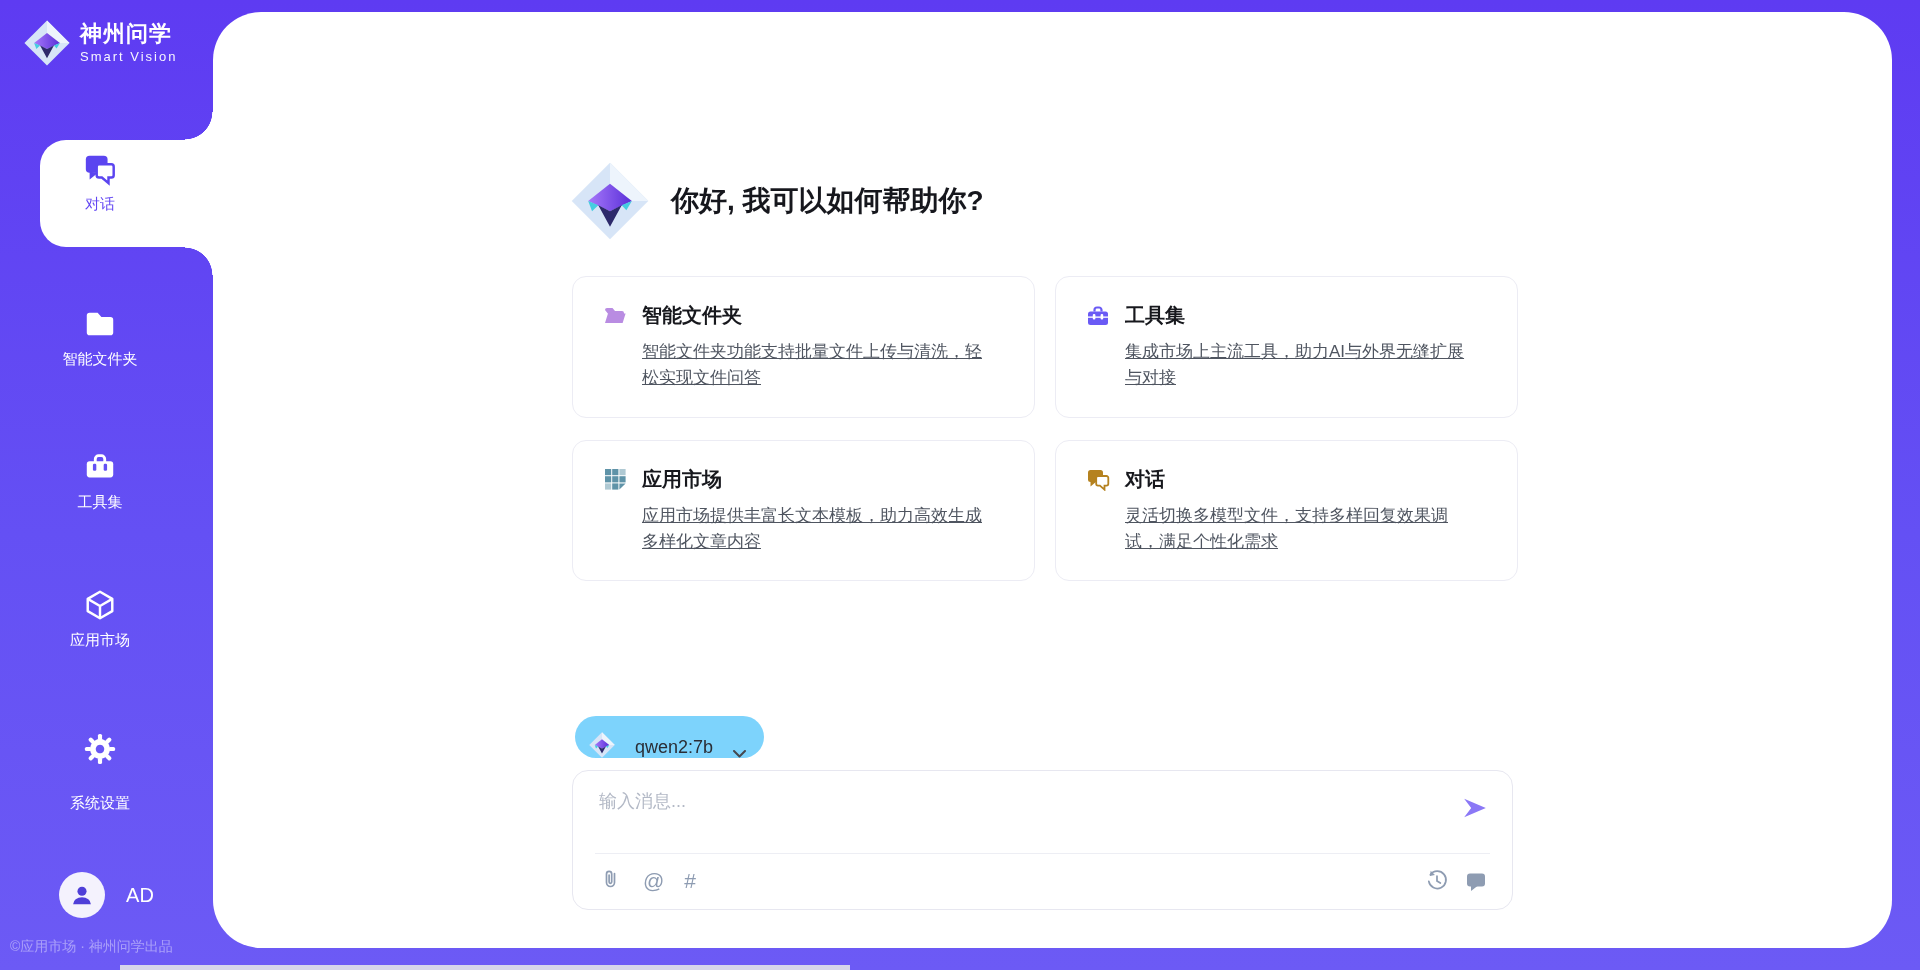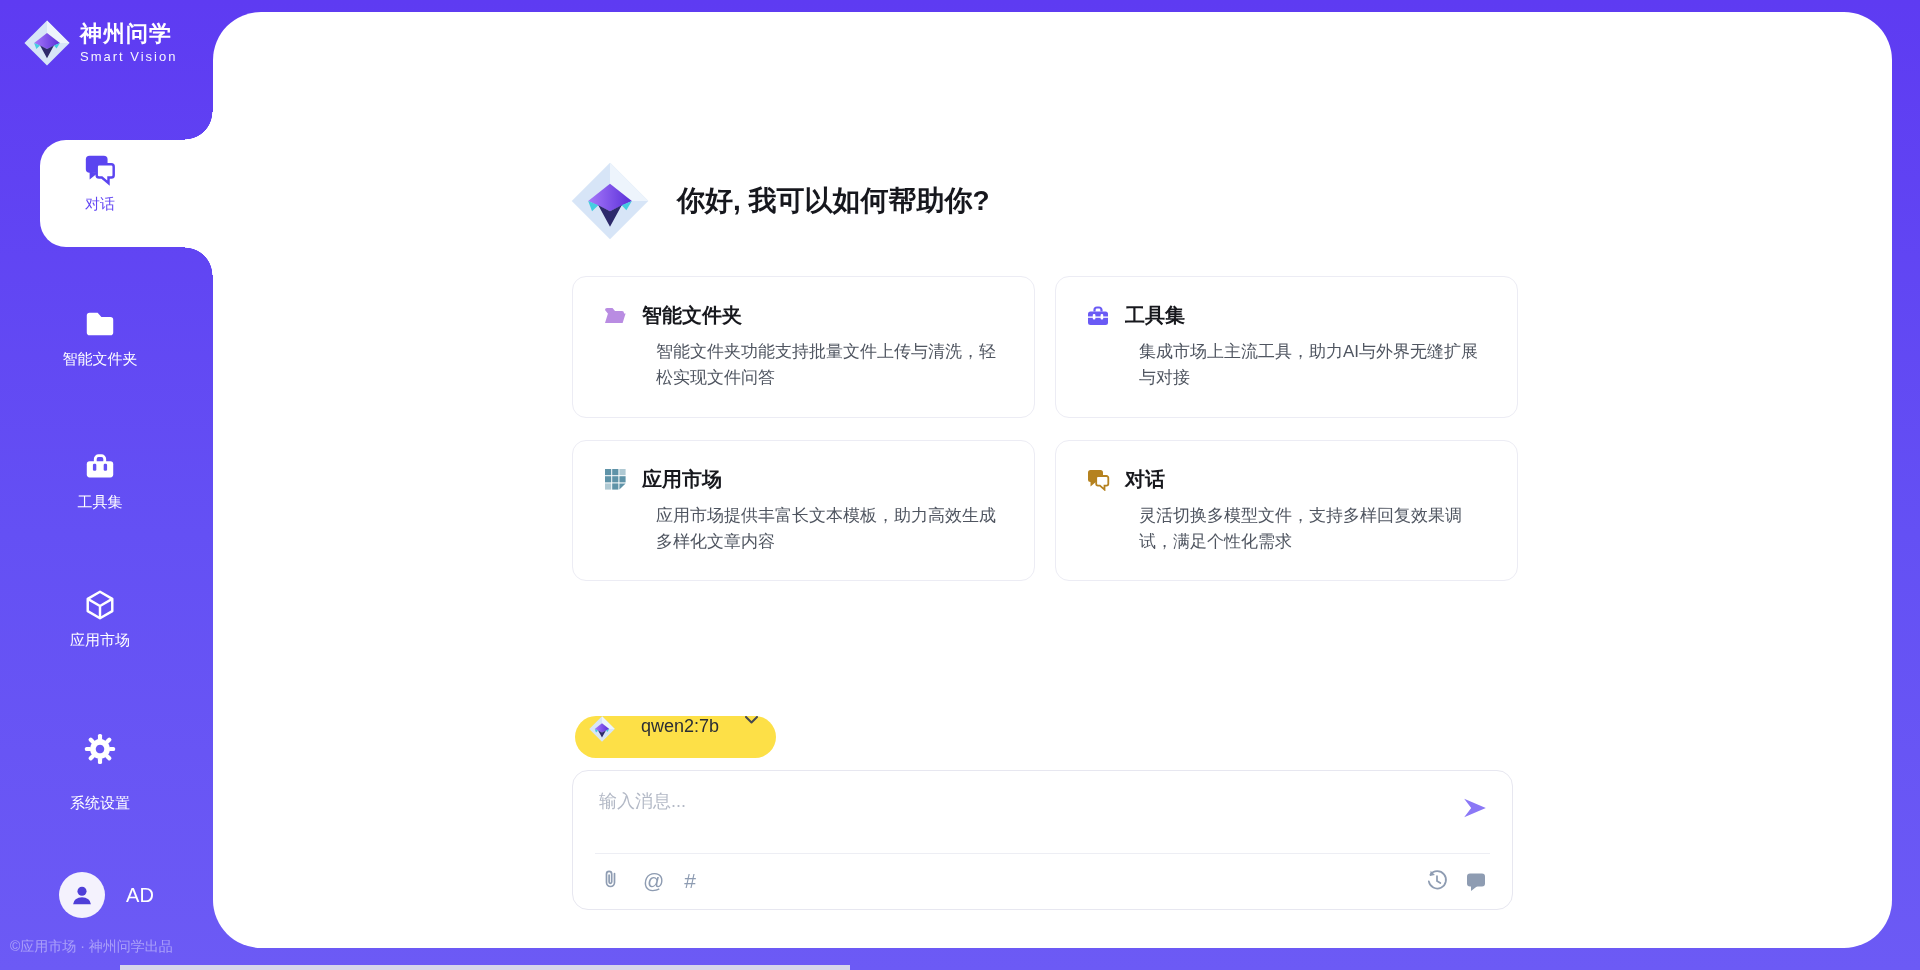--- a/index.html
+++ b/index.html
@@ -31,31 +31,31 @@
   .nav-market{top:588px;}
   .nav-settings{top:732px;gap:28px;}
   .user-row{position:absolute;left:0;top:872px;width:213px;display:flex;align-items:center;justify-content:center;gap:21px;}
   .avatar{width:46px;height:46px;border-radius:50%;background:#f4f2fd;display:flex;align-items:center;justify-content:center;}
   .user-name{font-size:20px;color:#ffffff;}
   .side-footer{position:absolute;left:10px;bottom:14px;font-size:14px;color:rgba(255,255,255,.42);white-space:nowrap;}
   .bottom-strip{position:absolute;left:120px;bottom:0;width:730px;height:5px;background:#d6d5ea;}
   
   .greeting-row{position:absolute;left:358px;top:150px;display:flex;align-items:center;gap:22px;}
   .greeting-row .gem{width:78px;height:78px;}
-  .greeting-text{font-size:28px;font-weight:700;color:#16171d;margin-left:6px;}
+  .greeting-text{font-size:28px;font-weight:700;color:#16171d;}
   
   .cards{position:absolute;left:359px;top:264px;display:grid;grid-template-columns:463px 463px;gap:22px 20px;}
   .card{background:#fff;border:1px solid #ececf4;border-radius:14px;padding:25px 30px;box-sizing:border-box;min-height:128px;}
   .card-head{display:flex;align-items:center;gap:15px;}
   .card-head svg{width:24px;height:24px;flex:0 0 auto;}
   .card-title{font-size:20px;font-weight:700;color:#17181d;}
-  .card-desc{margin-left:53px;margin-top:10px;font-size:17px;line-height:1.55;color:#4f5560;max-width:352px;}
-  
-  .model-pill{position:absolute;left:362px;top:704px;height:42px;display:inline-flex;align-items:flex-start;gap:26px;
-    padding:0 18px 0 14px;background:#fde047;border-radius:21px;}
+  .card-desc{margin-left:39px;margin-top:10px;font-size:17px;line-height:1.55;color:#4f5560;max-width:352px;text-decoration:underline;}
+  
+  .model-pill{position:absolute;left:362px;top:704px;height:42px;display:inline-flex;align-items:flex-end;gap:20px;
+    padding:0 18px 0 14px;background:#7dd3fc;border-radius:21px;}
   .model-pill .gem{width:26px;height:26px;}
   .model-name{font-size:18px;color:#2a2d35;}
   
   .composer{position:absolute;left:359px;top:758px;width:941px;height:140px;background:#fff;
     border:1px solid #e7e7f0;border-radius:16px;box-sizing:border-box;}
   .composer textarea{position:absolute;left:24px;top:16px;right:80px;height:56px;border:none;outline:none;resize:none;
     font-family:"Liberation Sans","DejaVu Sans",sans-serif;font-size:18px;color:#8b5cf6;background:transparent;}
   .composer textarea::placeholder{color:#b3b9c6;}
   .send-btn{position:absolute;right:24px;top:24px;width:26px;height:26px;}
   .composer-divider{position:absolute;left:22px;right:22px;top:82px;border-top:1px solid #edeef4;}

